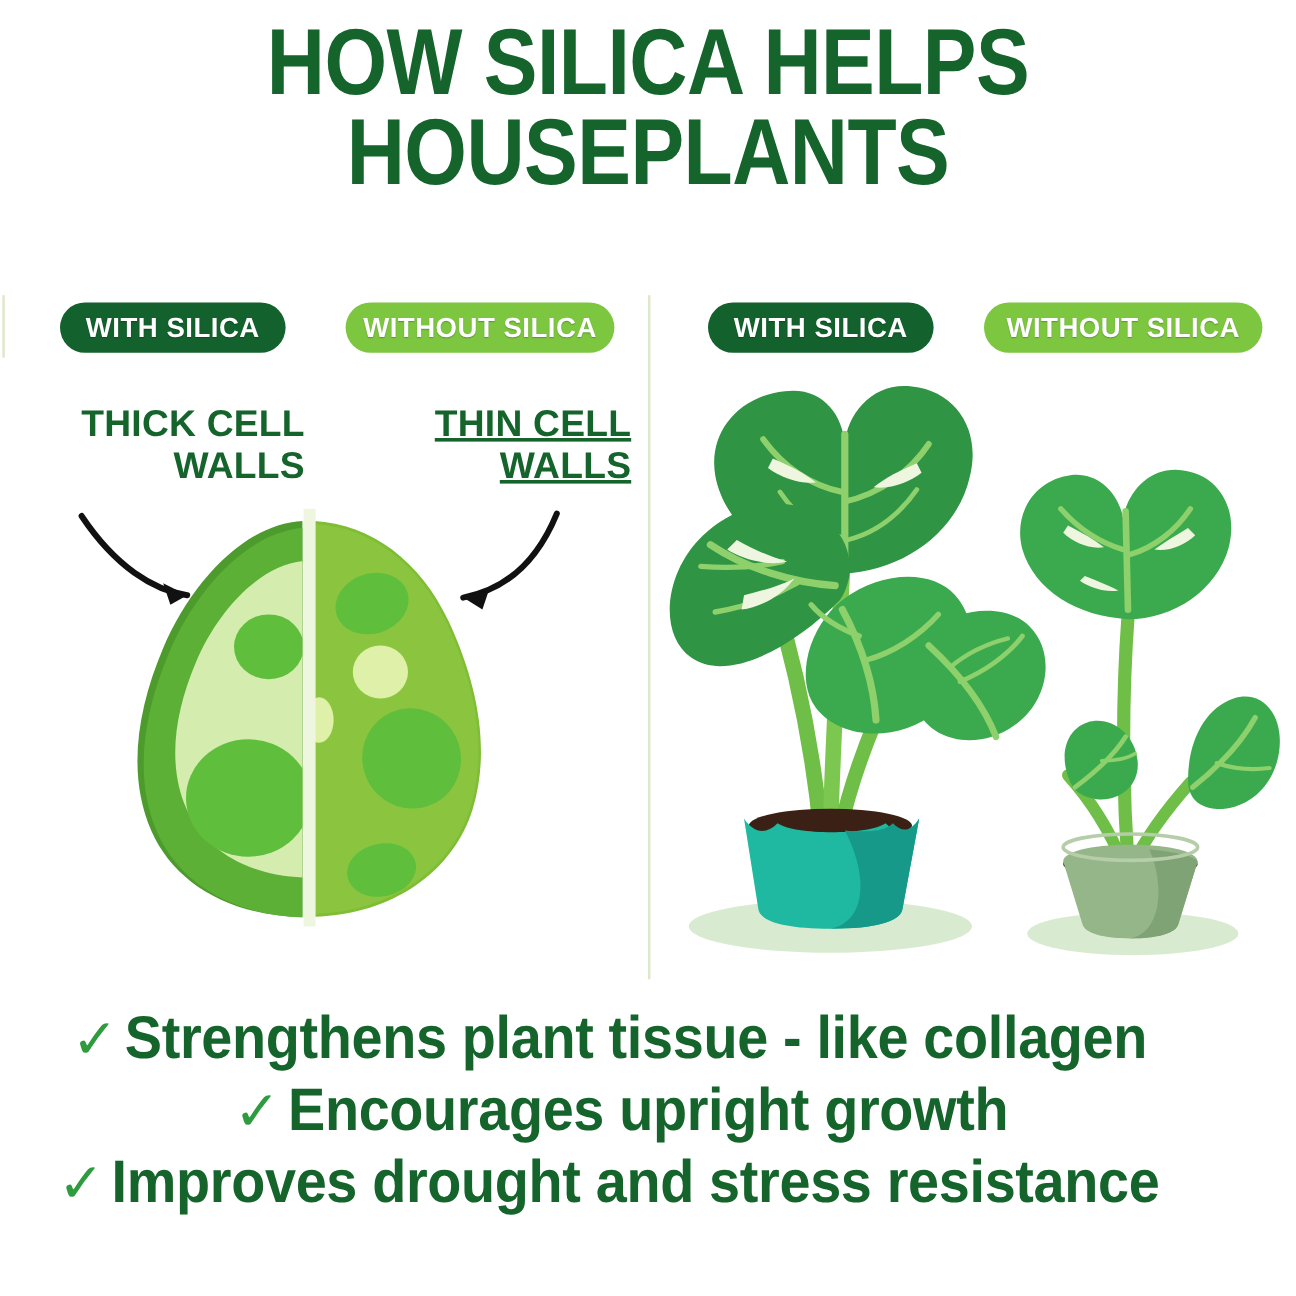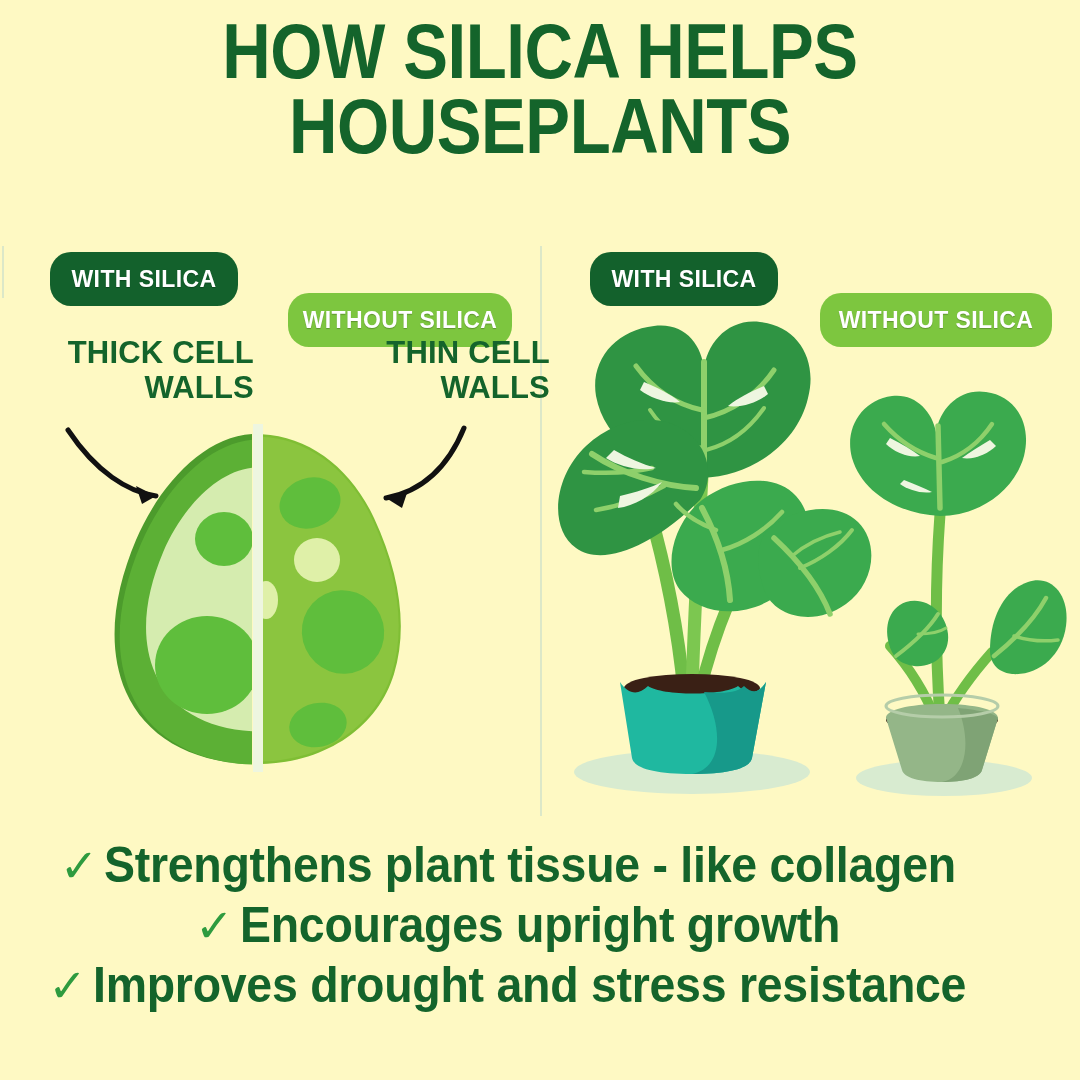--- a/index.html
+++ b/index.html
@@ -5,21 +5,21 @@
   * { box-sizing: border-box; margin: 0; padding: 0; }
   html, body {
     width: 1080px; height: 1080px;
     background: #EEF6E0;
     font-family: "Liberation Sans", sans-serif;
     overflow: hidden;
   }
   #root {
     position: relative;
     width: 1080px; height: 1080px;
-    background: #fef9c3;
+    background: #ffffff;
   }
 
   
   .title {
     position: absolute;
     left: 0; top: 14px;
     width: 1080px;
     text-align: center;
     color: #14642B;
     font-family: "Liberation Sans Narrow", "Liberation Sans", sans-serif;
@@ -42,55 +42,55 @@
   .panel-edge-left {
     position: absolute;
     top: 246px; left: 2px;
     width: 2px; height: 52px;
     background: #DCE8C8;
   }
 
   
   .badge {
     position: absolute;
-    height: 54px;
+    height: 42px;
     border-radius: 21px;
     display: flex;
     align-items: center;
     justify-content: center;
     color: #FFFFFF;
     font-family: "Liberation Sans Narrow", "Liberation Sans", sans-serif;
     font-weight: 700;
     font-size: 23px;
     letter-spacing: 0.4px;
     text-shadow: 0 1px 1px rgba(0,0,0,0.25);
     white-space: nowrap;
   }
   .badge.dark  { background: #13612C; }
-  .badge.light { background: #7DC63F; margin-top: 41px; }
+  .badge.light { background: #7DC63F; }
 
   #badge-cell-with     { left: 50px;  top: 252px; width: 188px; }
   #badge-cell-without  { left: 288px; top: 252px; width: 224px; }
   #badge-plant-with    { left: 590px; top: 252px; width: 188px; }
   #badge-plant-without { left: 820px; top: 252px; width: 232px; }
 
   
   .callout {
     position: absolute;
     color: #14642B;
     font-family: "Liberation Sans Narrow", "Liberation Sans", sans-serif;
     font-weight: 700;
     font-size: 31px;
     line-height: 1.12;
     text-align: right;
     white-space: pre-line;
     letter-spacing: 0.2px;
   }
   #callout-thick { left: 14px;  top: 336px; width: 240px; }
-  #callout-thin  { left: 340px; top: 336px; width: 210px; }
+  #callout-thin  { left: 316px; top: 336px; width: 210px; text-decoration: underline; }
 
   
   .stage { position: absolute; }
   #cell-stage  { left: 10px;  top: 400px; width: 520px; height: 420px; }
   #plant-stage { left: 552px; top: 300px; width: 520px; height: 510px; }
 
   
   .bullets {
     position: absolute;
     left: 0; top: 838px;

